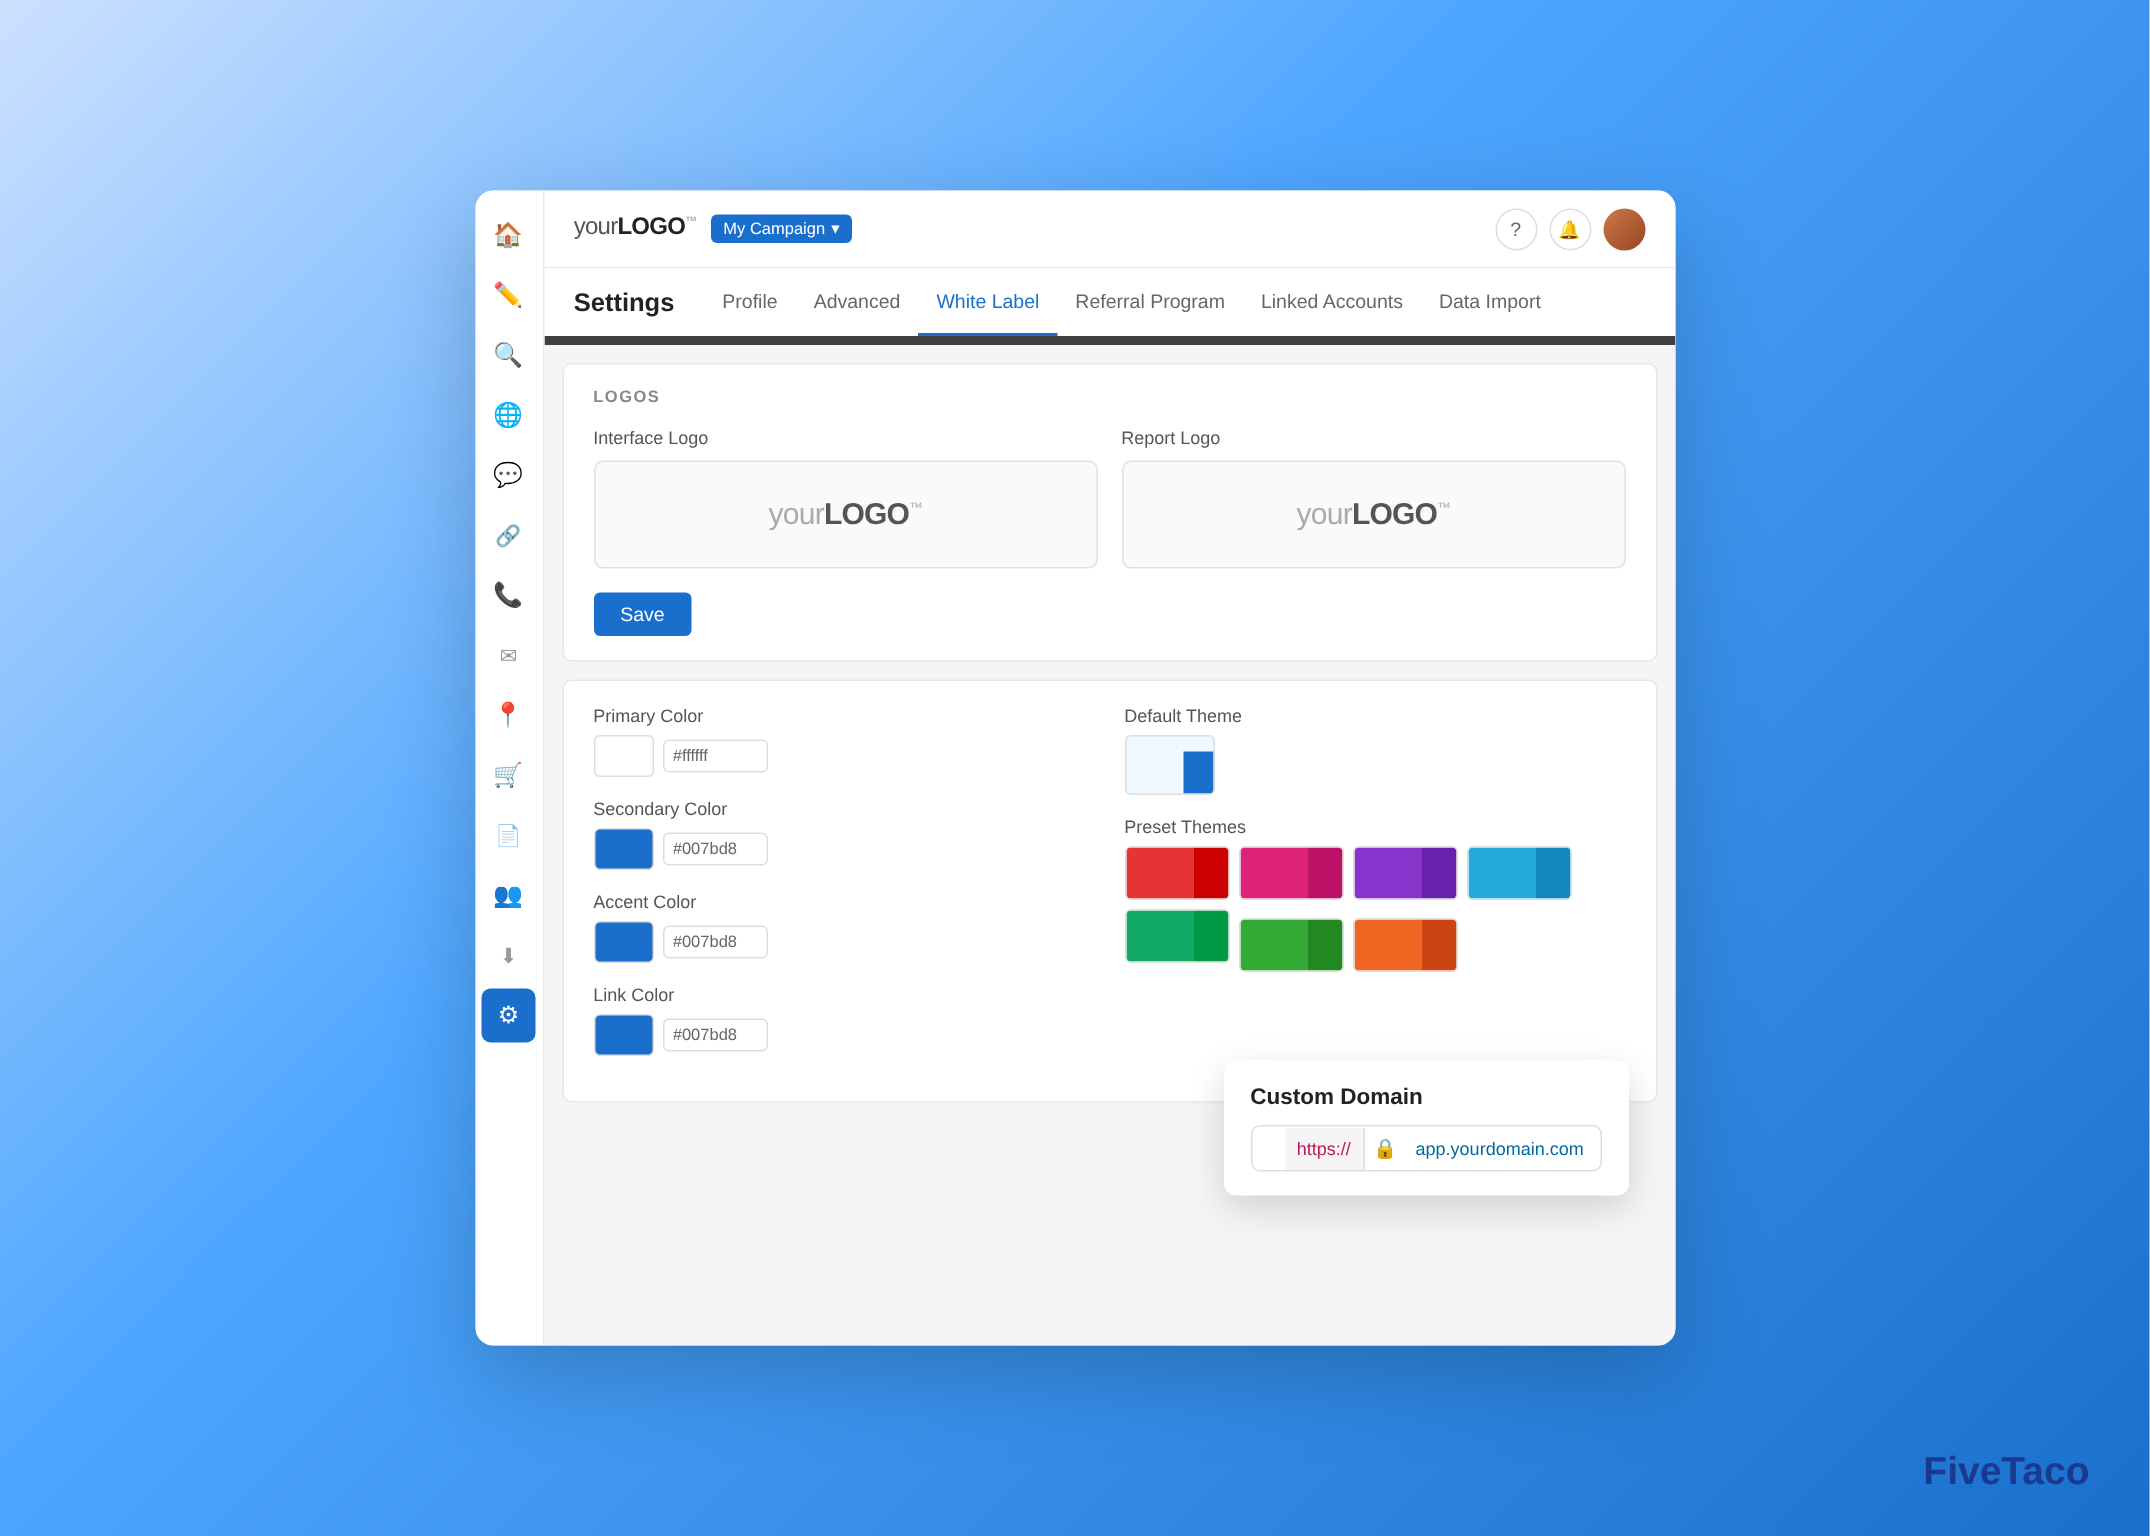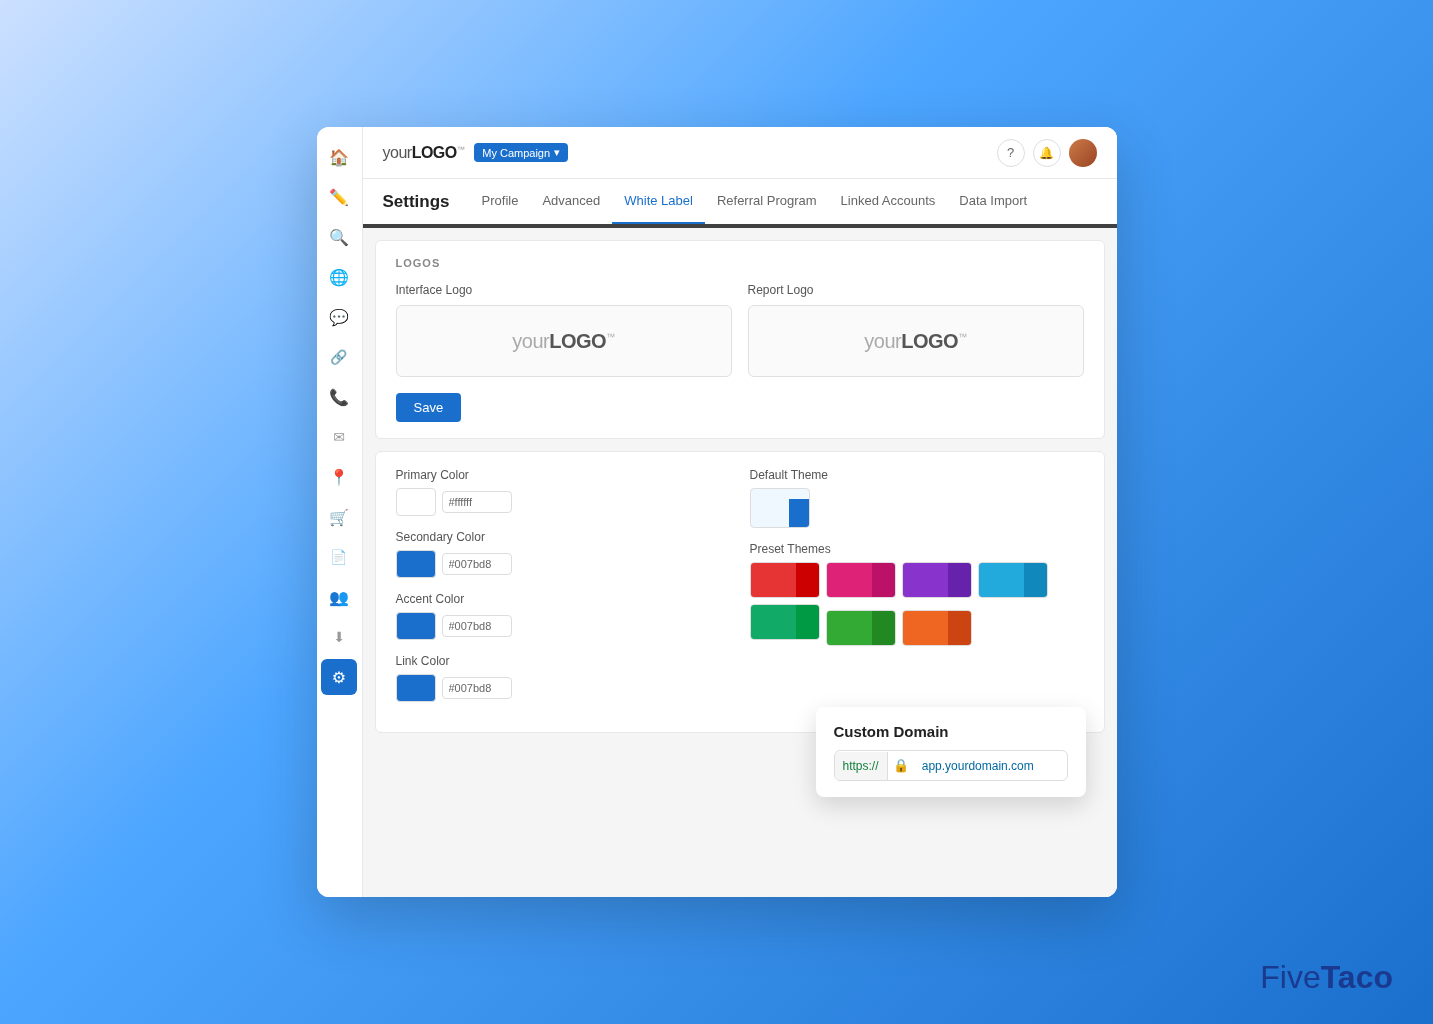--- a/index.html
+++ b/index.html
@@ -12,22 +12,22 @@
       justify-content: center;
       font-family: -apple-system, BlinkMacSystemFont, 'Segoe UI', Arial, sans-serif;
       position: relative;
     }
 
     
     .fivetaco-brand {
       position: absolute;
       bottom: 28px;
       right: 40px;
-      font-size: 32px;
-      font-weight: 400;
+      font-size: 26px;
+      font-weight: 700;
       color: #1a3a8f;
     }
     .fivetaco-brand span { color: #1a3a8f; }
 
     
     .app-window {
       width: 800px;
       height: 770px;
       background: #fff;
       border-radius: 12px;
@@ -136,21 +136,21 @@
       cursor: pointer;
     }
 
     
     .settings-nav {
       background: #fff;
       padding: 0 20px;
       display: flex;
       align-items: center;
       gap: 0;
-      border-bottom: 4px solid #404040;
+      border-bottom: 6px solid #404040;
     }
     .settings-title {
       font-size: 17px;
       font-weight: 700;
       color: #222;
       margin-right: 20px;
       padding: 12px 0;
     }
     .nav-tab {
       padding: 14px 12px;
@@ -358,23 +358,24 @@
       display: flex;
       align-items: center;
       border: 1px solid #ddd;
       border-radius: 6px;
       overflow: hidden;
       background: #fff;
     }
     .domain-https {
       padding: 7px 8px;
       font-size: 12px;
-      color: #15803d;
+      color: #be185d;
       background: #f5f5f5;
       border-right: 1px solid #ddd;
+      margin-left: 22px;
     }
     .domain-lock {
       padding: 7px 6px;
       color: #22aa44;
       font-size: 13px;
     }
     .domain-text {
       flex: 1;
       font-size: 12px;
       color: #0369a1;

